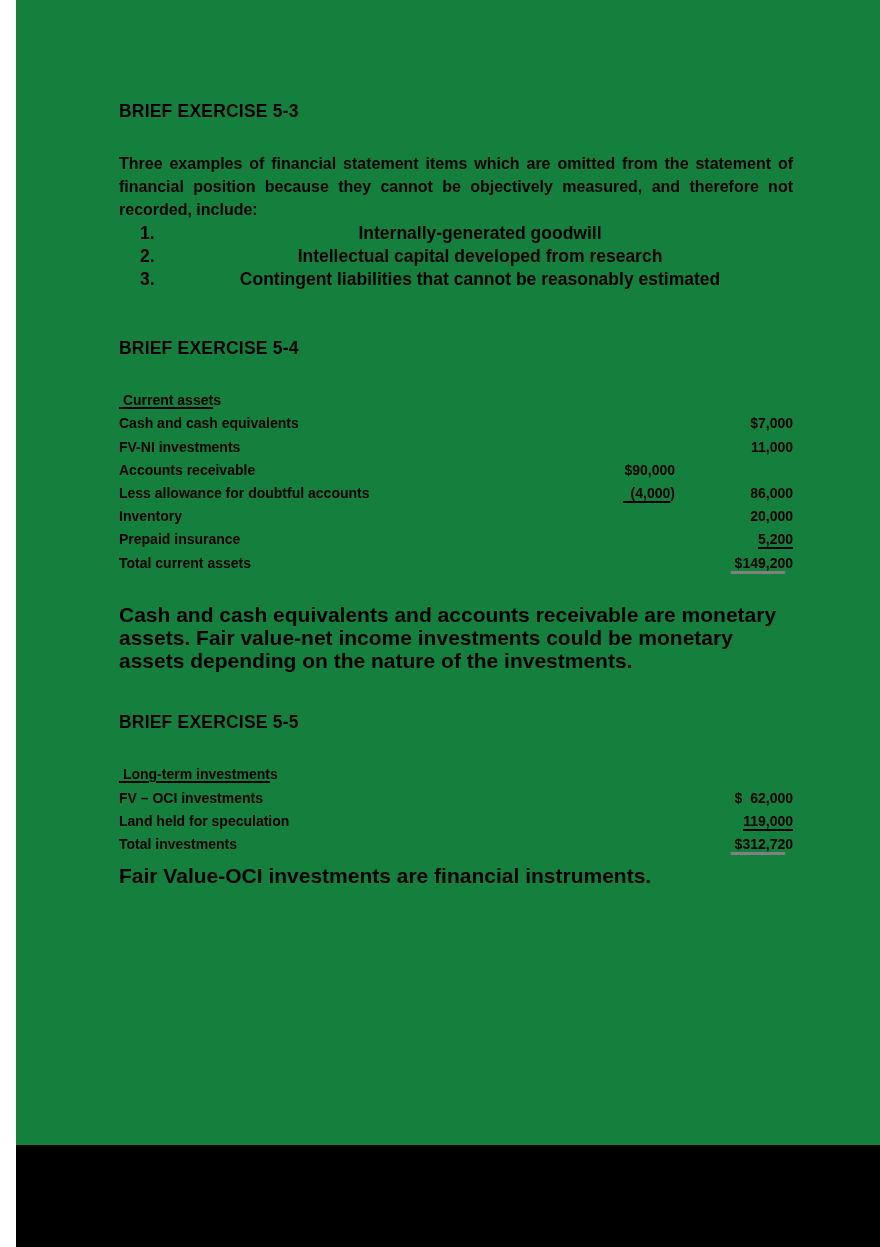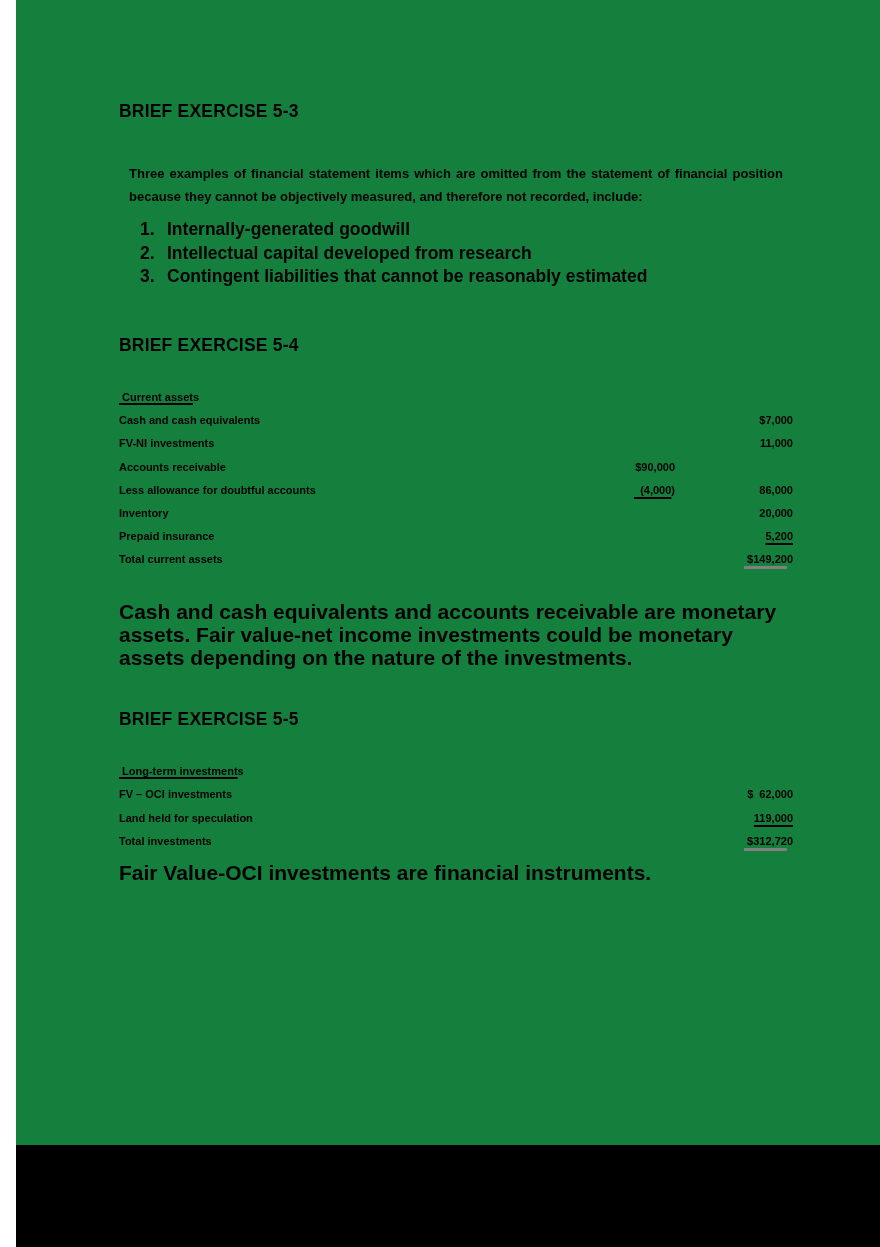--- a/index.html
+++ b/index.html
@@ -34,24 +34,24 @@
     font-size: 17.5px;
     font-weight: bold;
     letter-spacing: 0.2px;
     line-height: 22px;
     margin: 0;
     white-space: pre;
   }
 
   
   .para {
-    font-size: 13px;
-    font-weight: bold;
-    line-height: 23.2px;
-    margin: 10px;
+    font-size: 16px;
+    font-weight: bold;
+    line-height: 23.2px;
+    margin: 0;
     text-align: justify;
     text-justify: inter-word;
   }
   .para-plain {
     font-size: 21px;
     font-weight: bold;
     line-height: 23.2px;
     margin: 0;
     text-align: left;
   }
@@ -68,26 +68,27 @@
     line-height: 23.2px;
     margin-left: 21px;
     display: flex;
   }
   .num-item .num {
     width: 27px;
     flex: 0 0 27px;
   }
   .num-item .num-text {
     flex: 1 1 auto;
+    text-align: center;
   }
 
   
   .fin-table {
     border-collapse: collapse;
-    font-size: 11px;
+    font-size: 14px;
     font-weight: bold;
     width: 674px;
     table-layout: fixed;
   }
   .fin-table td {
     padding: 0;
     line-height: 23.2px;
     vertical-align: bottom;
     white-space: pre;
   }

